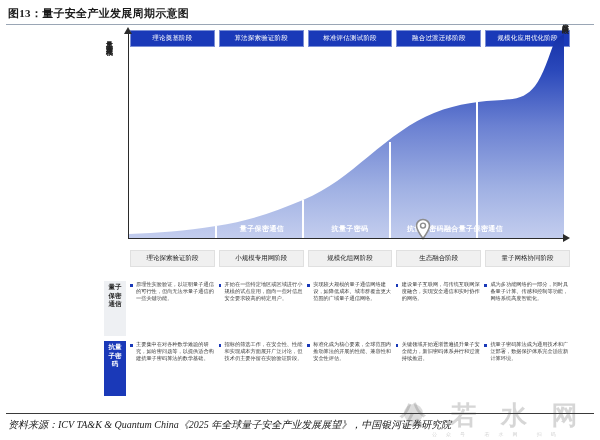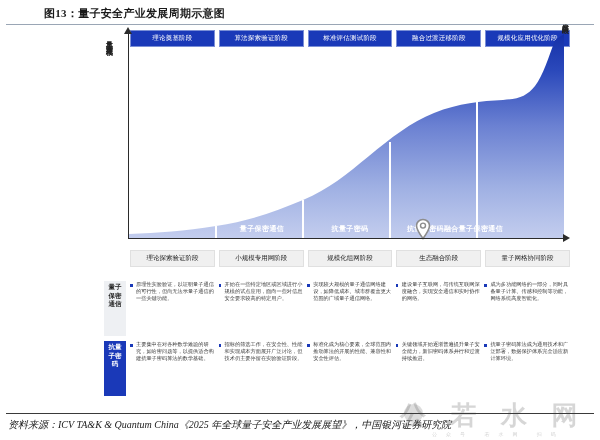--- a/index.html
+++ b/index.html
@@ -10,21 +10,20 @@
     color:#111;
     overflow:hidden;
     position:relative;
   }
   
   .fig-title{
     position:absolute;left:8px;top:6px;
     font-family:"Liberation Serif","DejaVu Serif",serif;
     font-weight:bold;font-size:11px;letter-spacing:.3px;color:#1a1a1a;
     white-space:nowrap;
-    margin-left:36px;
   }
   .title-rule{
     position:absolute;left:6px;top:24px;width:588px;height:1px;
     background:#9aa6b5;
   }
   
   .chart{
     position:absolute;left:100px;top:28px;width:470px;height:245px;
   }
   

